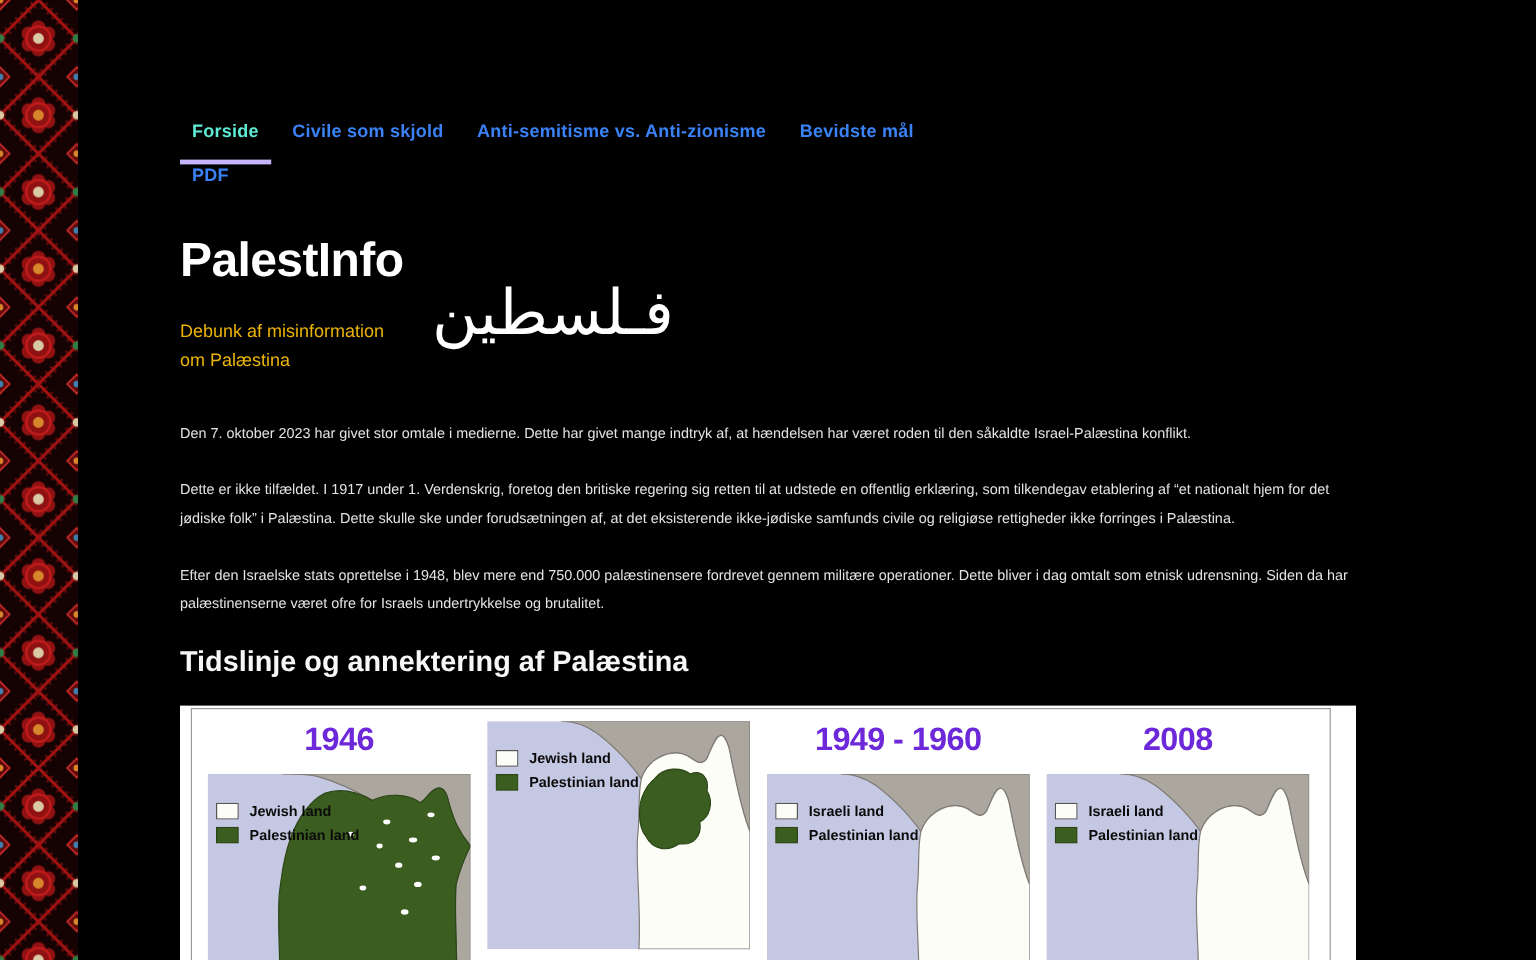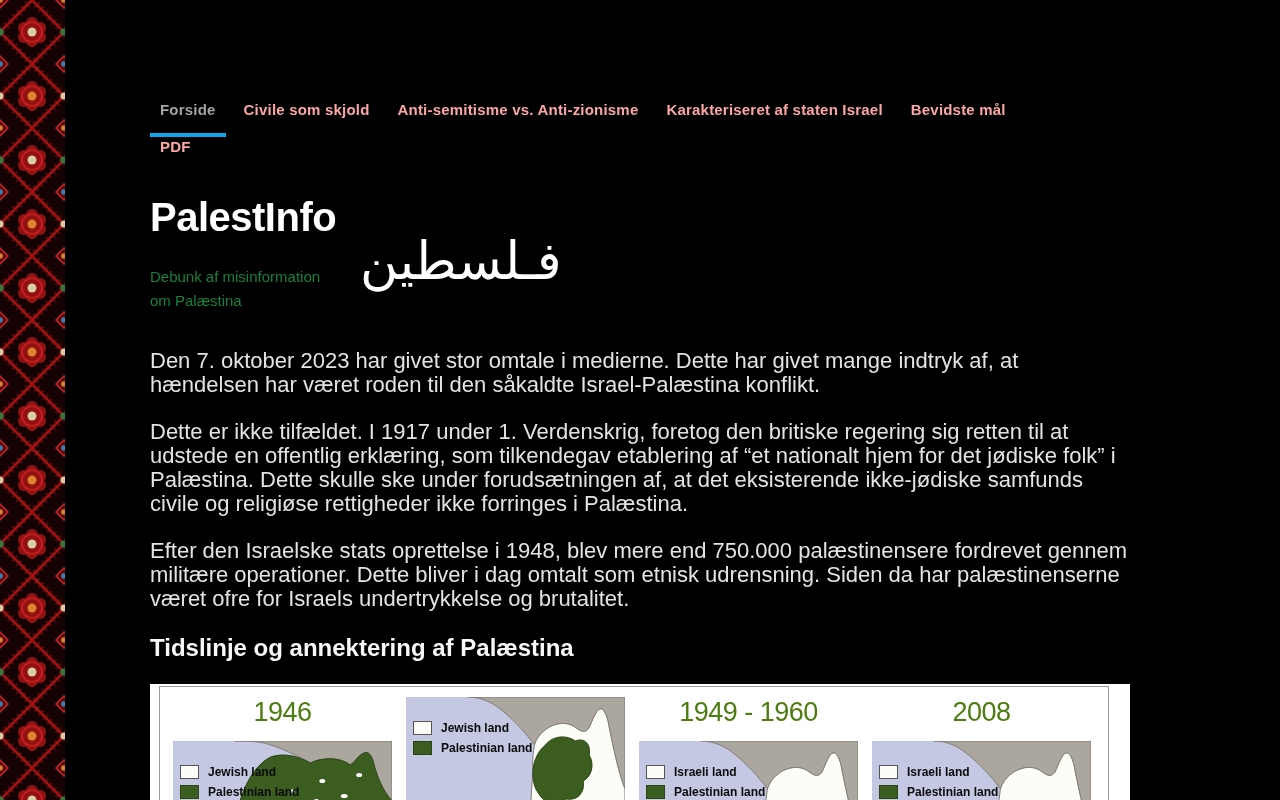--- a/index.html
+++ b/index.html
@@ -13,70 +13,70 @@
   .tatreez { position:absolute; left:0; top:0; display:block; }
   .content { margin-left:150px; width:980px; position:relative; }
 
   
   nav { padding-top:100px; }
   .nav-row { list-style:none; display:flex; gap:8px; }
   .nav-row.secondary { }
   .nav-item {
     display:inline-block;
     font-size:15px; font-weight:700; line-height:20px;
-    color:#fca5a5; text-decoration:none;
+    color:#3b82f6; text-decoration:none;
     padding:0 10px 13px 10px;
     letter-spacing:.2px;
     cursor:pointer;
   }
-  .nav-item.active { color:#a3a3a3; border-bottom:4px solid #0ea5e9; }
+  .nav-item.active { color:#5eead4; border-bottom:4px solid #c4b5fd; }
   .nav-row.secondary .nav-item { padding-bottom:2px; }
 
   
   header { position:relative; margin-top:26px; }
   h1.site-title {
     font-size:40px; font-weight:700; line-height:64px;
     color:#fff; letter-spacing:-.5px;
   }
   .site-title-arabic {
     position:absolute; left:210px; top:50px;
     font-family:"DejaVu Sans", sans-serif;
     font-size:52px; line-height:1; color:#fff;
     direction:rtl;
     text-align:right;
   }
   .tagline {
     margin-top:16px; max-width:195px;
-    font-size:15px; line-height:24px; color:#15803d;
+    font-size:15px; line-height:24px; color:#eab308;
   }
 
   
   main { margin-top:36px; }
-  main p.body-para { font-size:22px; line-height:24px; color:#e3e3e3; margin-bottom:23px; }
+  main p.body-para { font-size:12px; line-height:24px; color:#e3e3e3; margin-bottom:23px; }
   h2.section-heading {
     font-size:24px; line-height:28px; font-weight:700; color:#f7f7f7;
   }
 
   
   figure.timeline {
     margin-top:22px;
     background:#fff;
     padding:2px 21px 40px 9px;
     width:980px;
   }
   .maps-frame {
     border:1px solid #9a9a9a;
     background:#fff;
     padding:10px 16px 60px 13px;
     display:flex; gap:14px;
   }
   .panel { width:219px; flex:0 0 auto; }
   .panel-title {
     text-align:center;
-    font-size:27px; font-weight:400; color:#4d7c0f;
+    font-size:27px; font-weight:700; color:#6d28d9;
     line-height:30px; margin-bottom:14px;
     letter-spacing:-.5px;
   }
   .map-wrap { position:relative; width:219px; height:190px; }
   .map-wrap svg.map { display:block; width:219px; height:190px; }
   .legend { position:absolute; left:7px; top:24px; }
   .legend-row { display:flex; align-items:flex-start; margin-bottom:6px; }
   .legend-row svg.swatch { display:block; }
   .legend-label {
     margin-left:9px;
@@ -147,21 +147,20 @@
   <rect width="65" height="800" fill="url(#tz)"></rect>
 </svg>
 
 <div class="content">
 
   <nav>
     <ul class="nav-row primary">
       <li><a class="nav-item active">Forside</a></li>
       <li><a class="nav-item">Civile som skjold</a></li>
       <li><a class="nav-item">Anti-semitisme vs. Anti-zionisme</a></li>
-      <li><a class="nav-item">Karakteriseret af staten Israel</a></li>
       <li><a class="nav-item">Bevidste mål</a></li>
     </ul>
     <ul class="nav-row secondary">
       <li><a class="nav-item">PDF</a></li>
     </ul>
   </nav>
 
   <header>
     <h1 class="site-title">PalestInfo</h1>
     <span class="site-title-arabic">فـلسطين</span>

